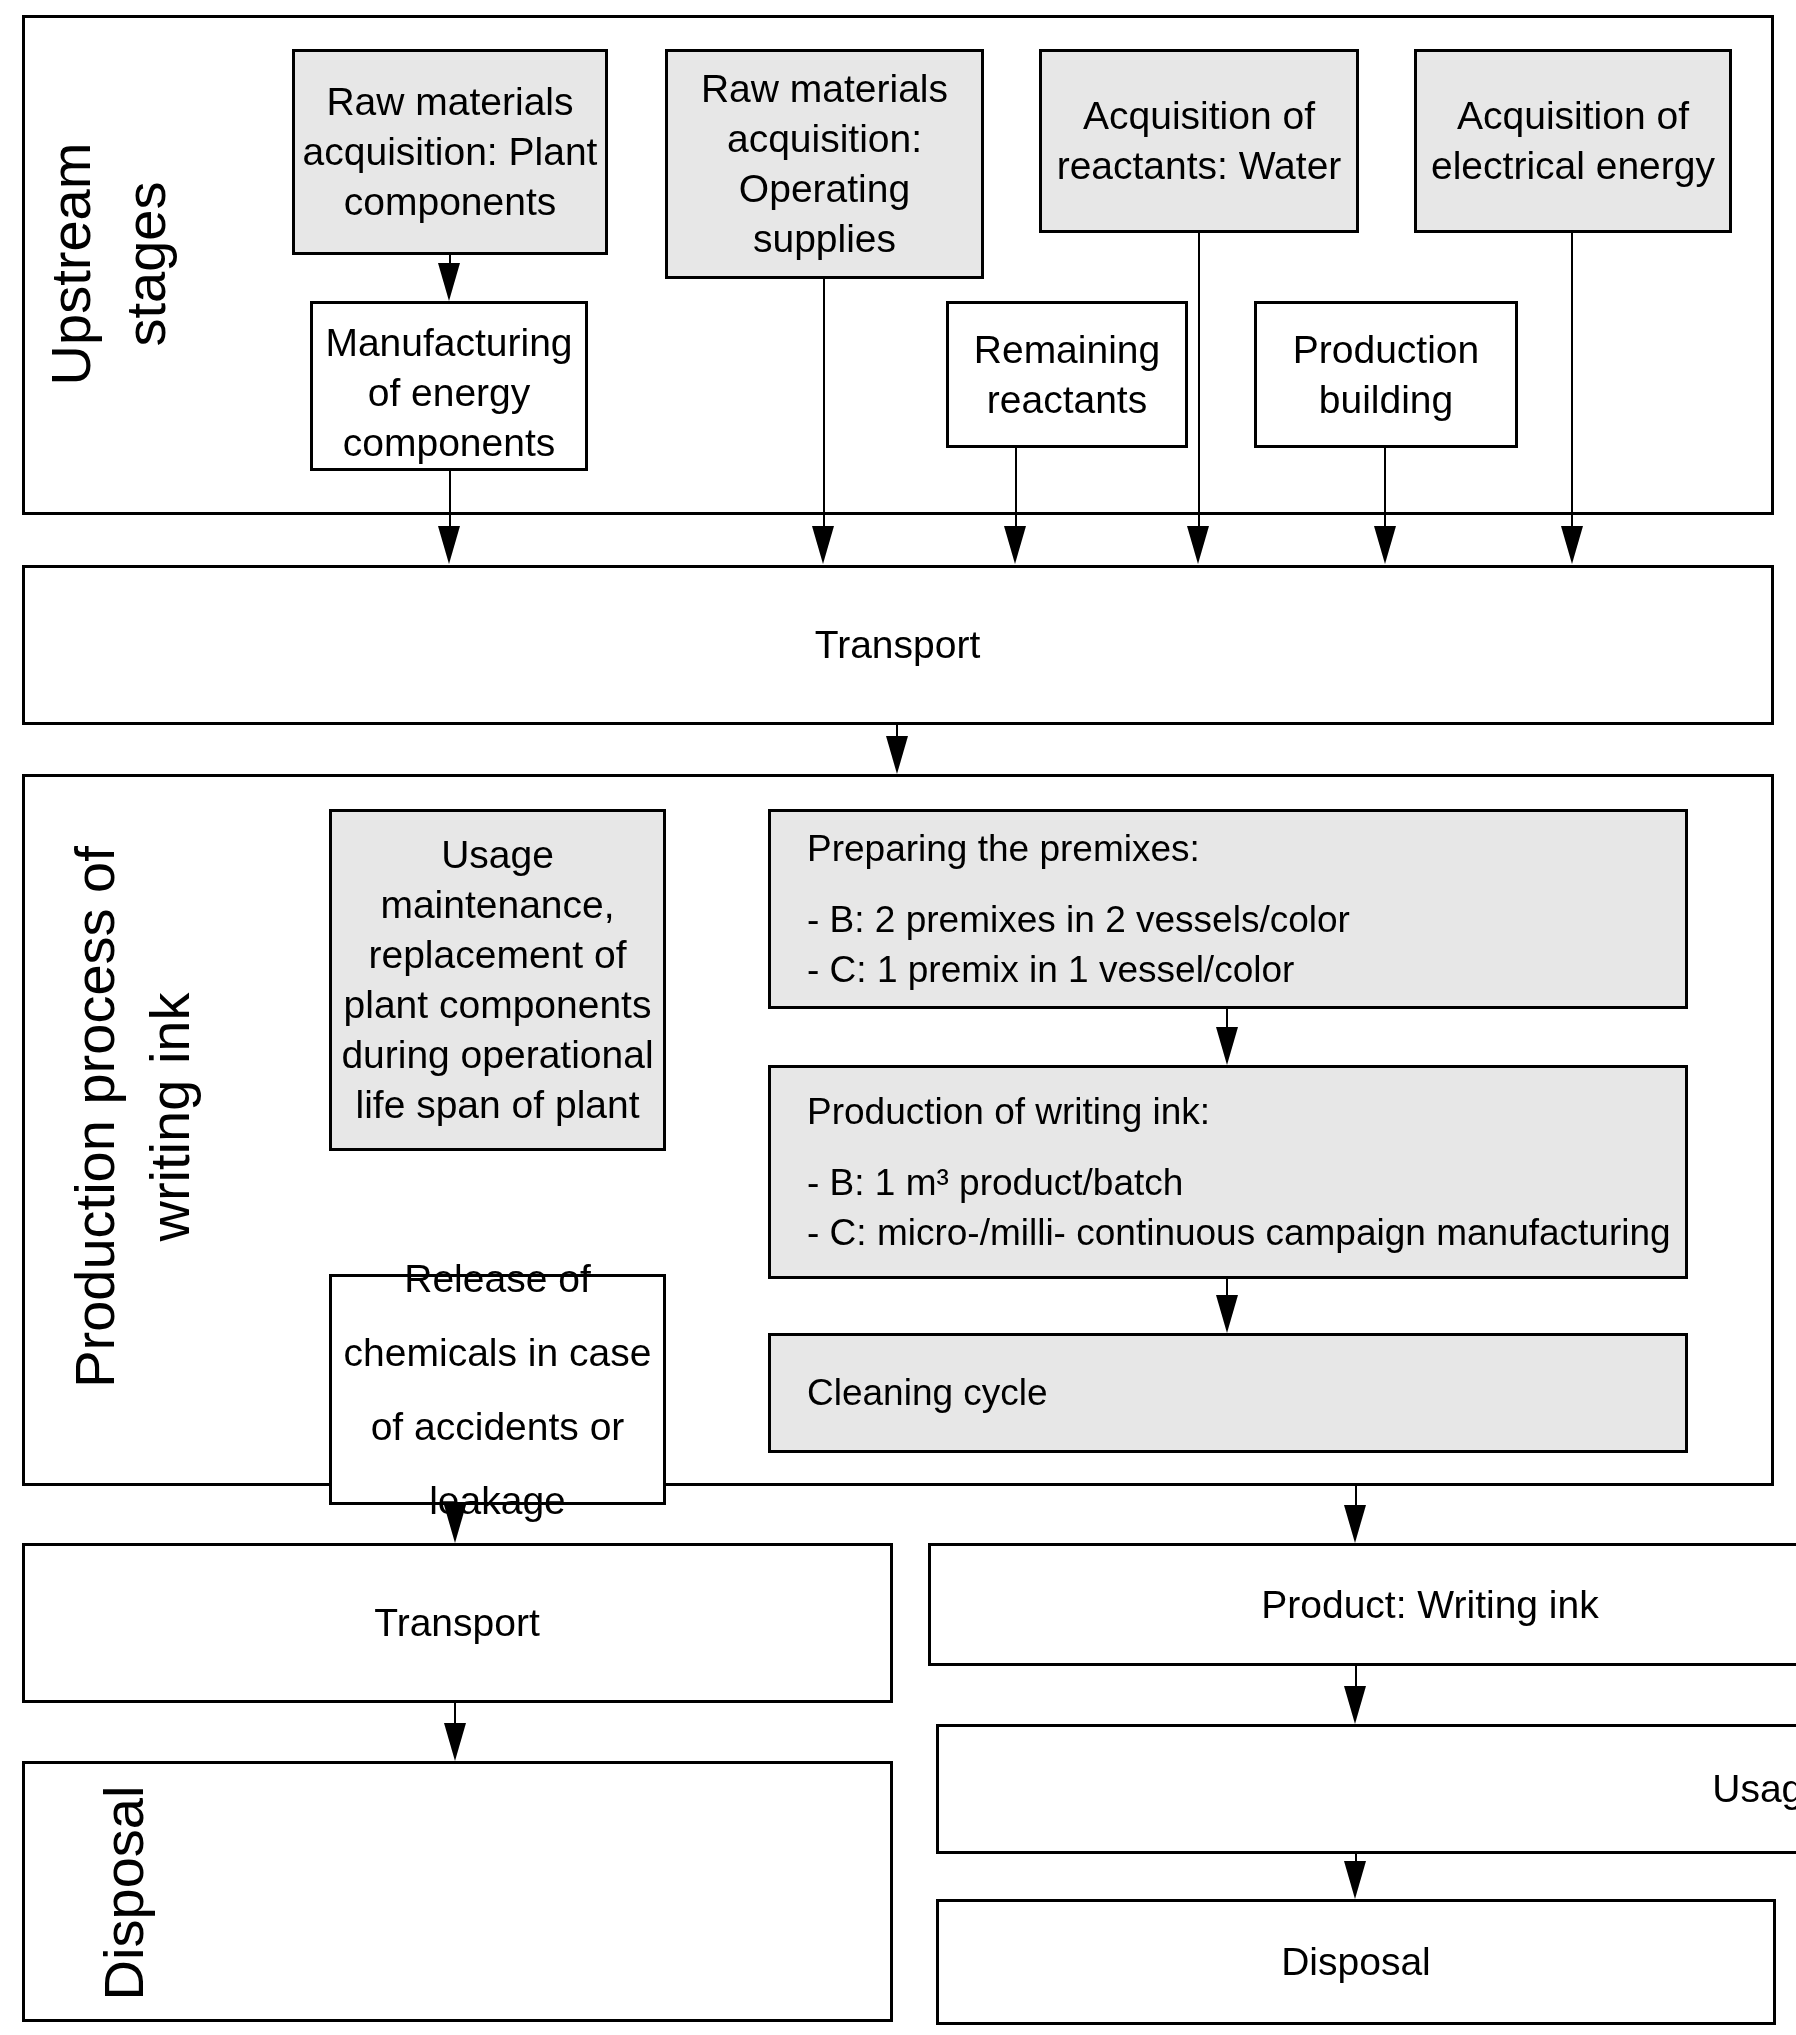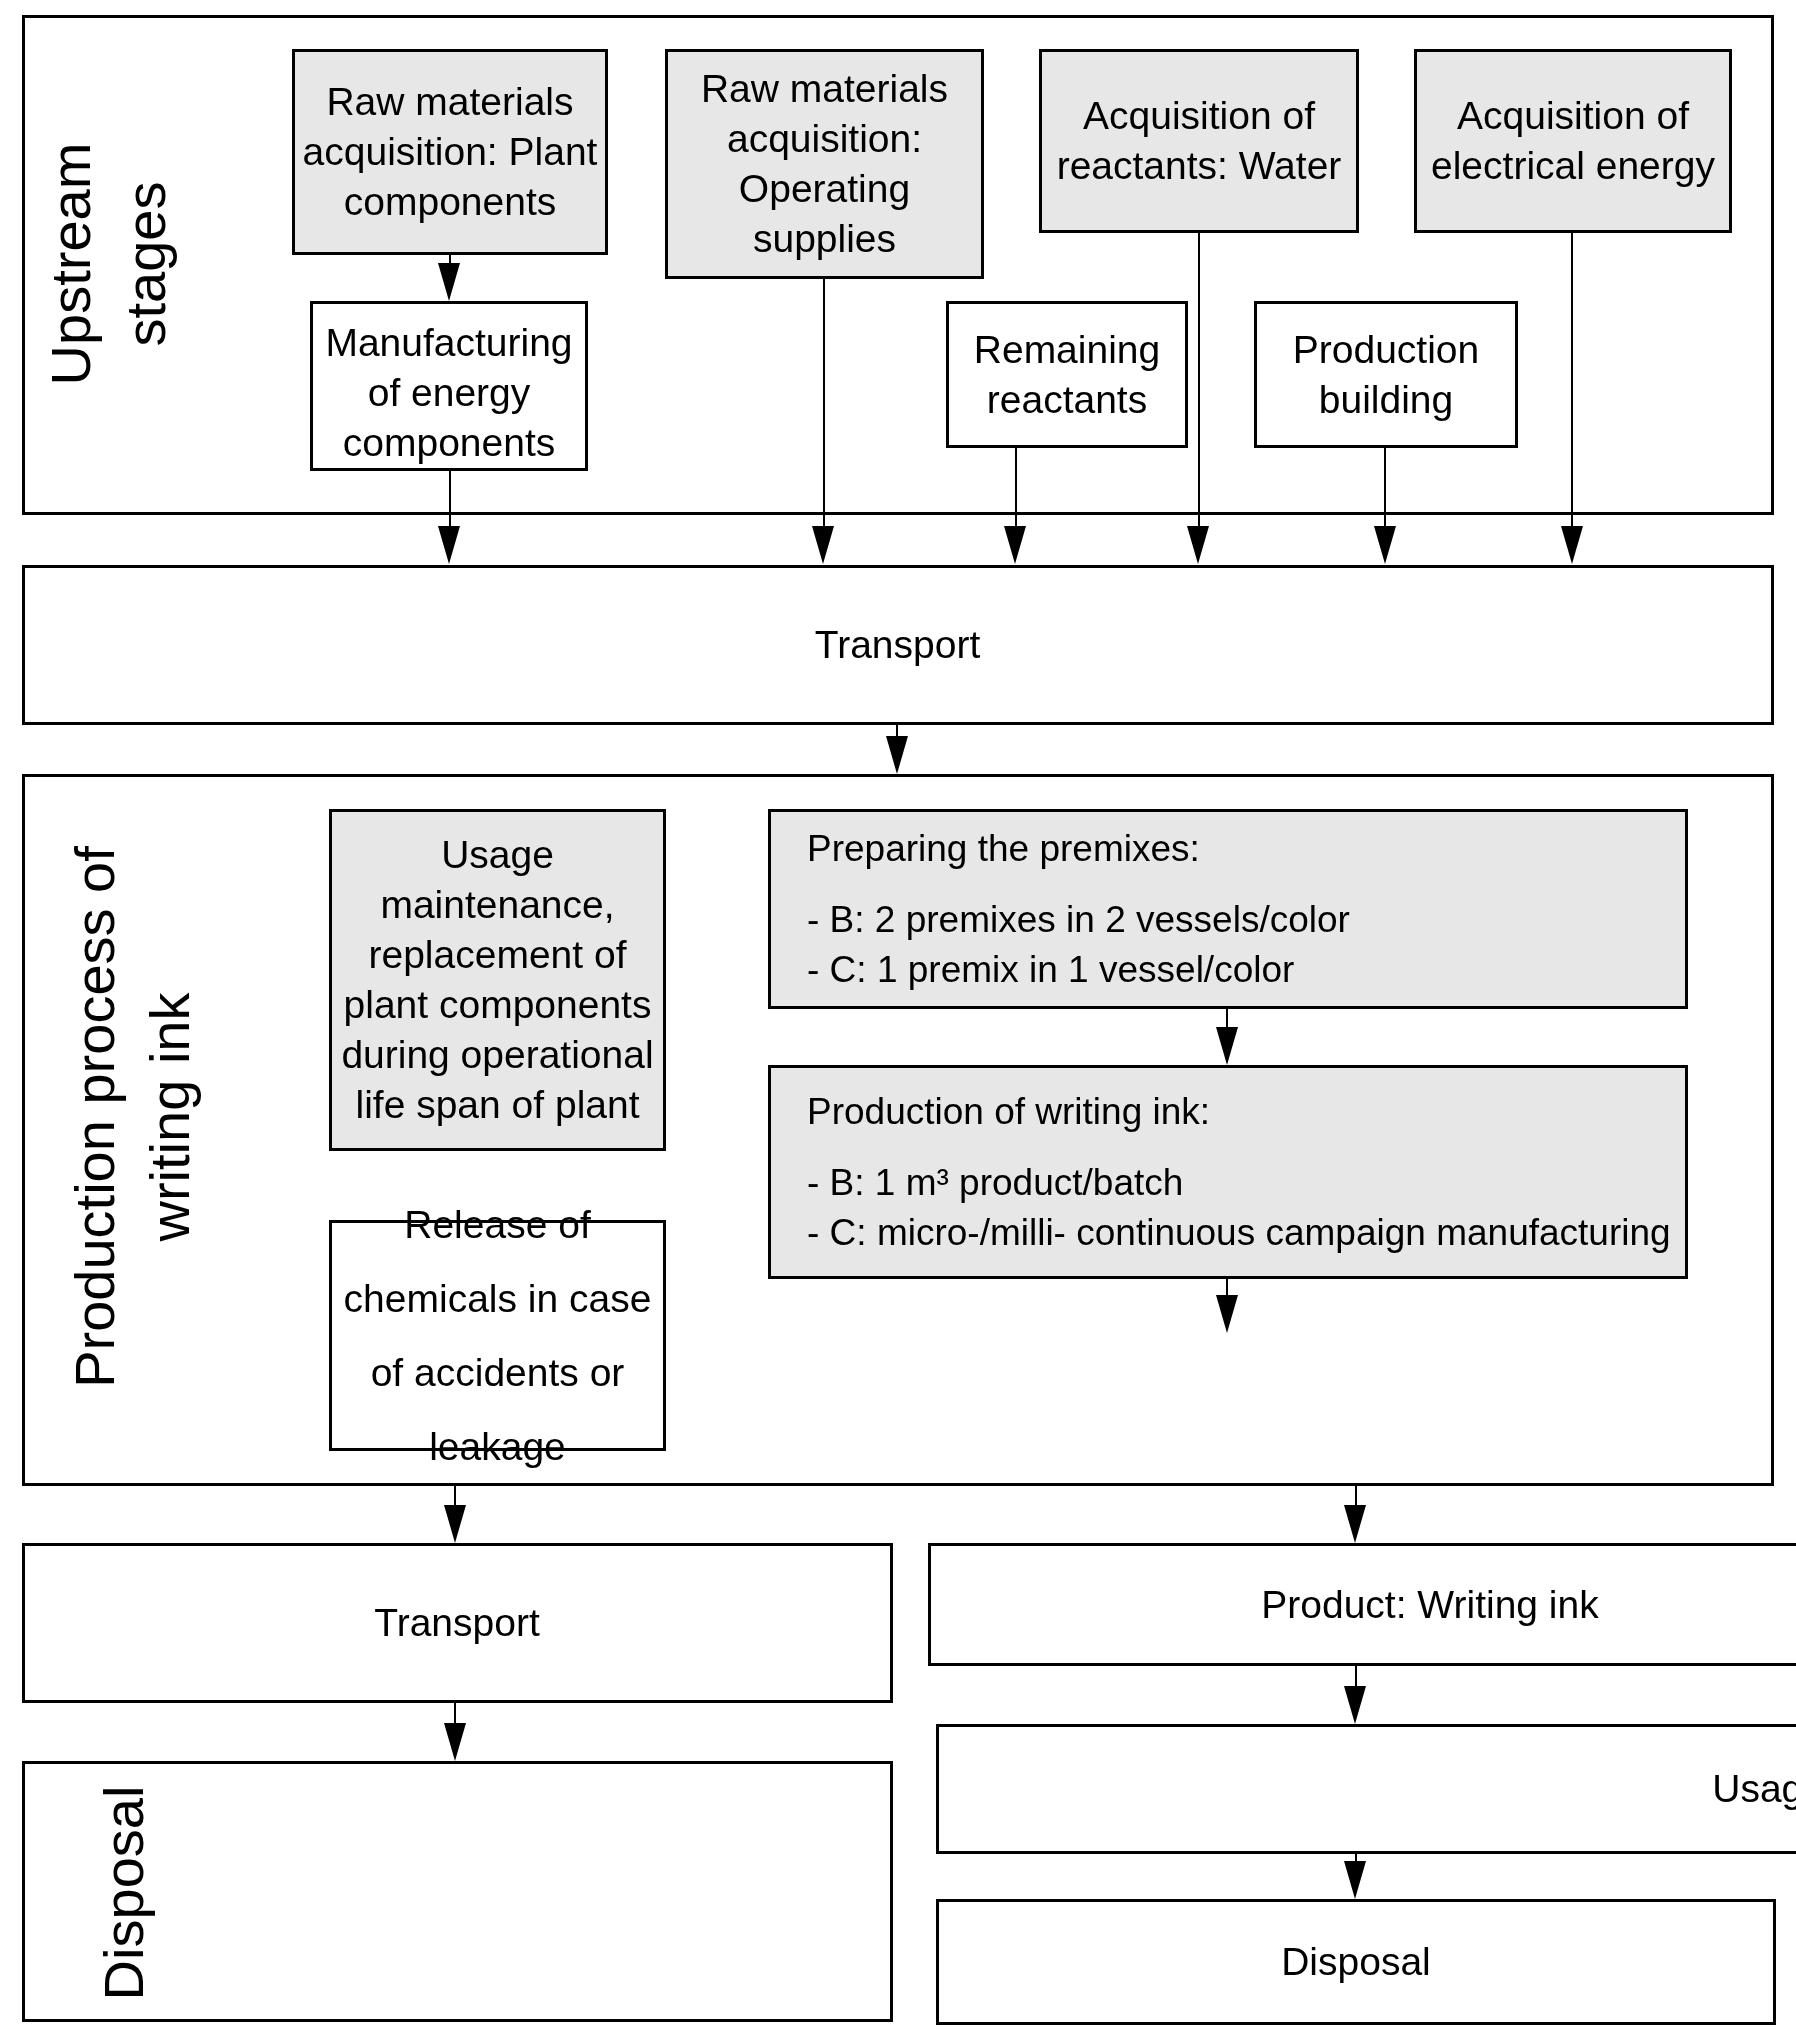--- a/index.html
+++ b/index.html
@@ -138,36 +138,39 @@
   </div>
 
   <div class="box gray" style="left:329px;top:809px;width:337px;height:342px;">
     <div class="ln">Usage</div>
     <div class="ln">maintenance,</div>
     <div class="ln">replacement of</div>
     <div class="ln">plant components</div>
     <div class="ln">during operational</div>
     <div class="ln">life span of plant</div>
   </div>
-  <div class="box" style="left:329px;top:1220px;width:337px;height:231px;gap:24px;">
+  <div class="box" style="left:329px;top:1274px;width:337px;height:231px;gap:24px;">
     <div class="ln">Release of</div>
     <div class="ln">chemicals in case</div>
     <div class="ln">of accidents or</div>
     <div class="ln">leakage</div>
   </div>
 
   <div class="box gray leftbox" style="left:768px;top:809px;width:920px;height:200px;">
     <div class="ln title">Preparing the premixes:</div>
     <div class="ln">- B: 2 premixes in 2 vessels/color</div>
     <div class="ln">- C: 1 premix in 1 vessel/color</div>
   </div>
   <div class="box gray leftbox" style="left:768px;top:1065px;width:920px;height:214px;">
     <div class="ln title">Production of writing ink:</div>
     <div class="ln">- B: 1 m³ product/batch</div>
     <div class="ln">- C: micro-/milli- continuous campaign manufacturing</div>
+  </div>
+  <div class="box gray leftbox" style="left:768px;top:1333px;width:920px;height:120px;">
+    <div class="ln">Cleaning cycle</div>
   </div>
 
   <div class="box" style="left:21.5px;top:1543px;width:871px;height:160px;border-width:3.7px;">
     <div class="ln">Transport</div>
   </div>
 
 
   <div class="box" style="left:908px;top:1543px;width:1004px;height:123px;border-width:3.7px;margin-left:20px;">
     <div class="ln">Product: Writing ink</div>
   </div>

